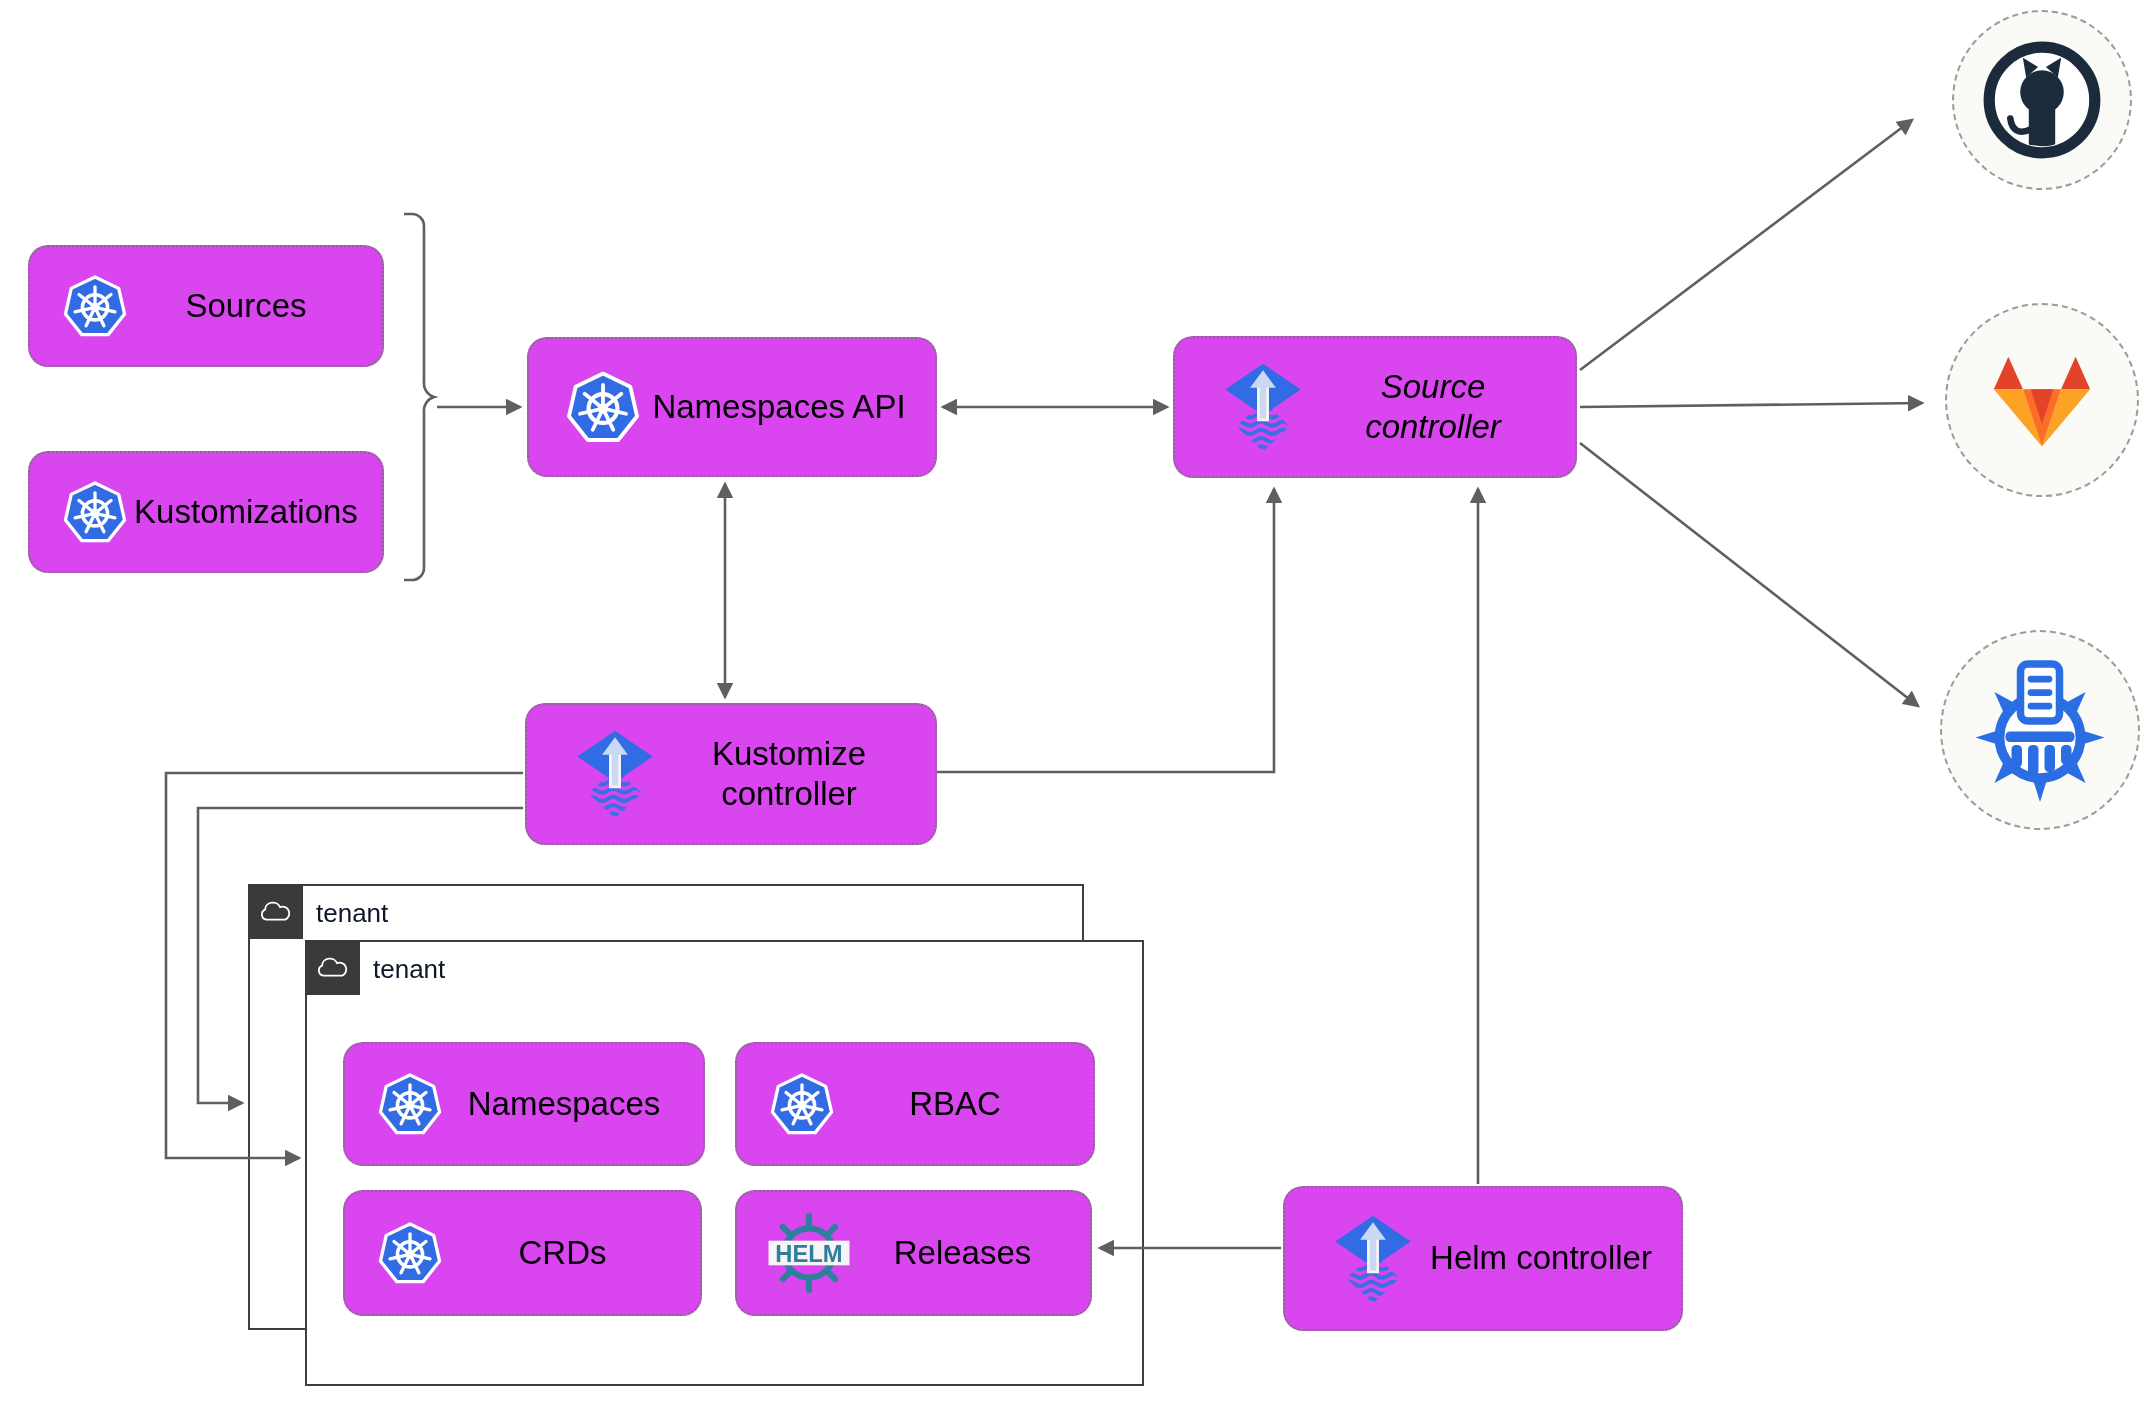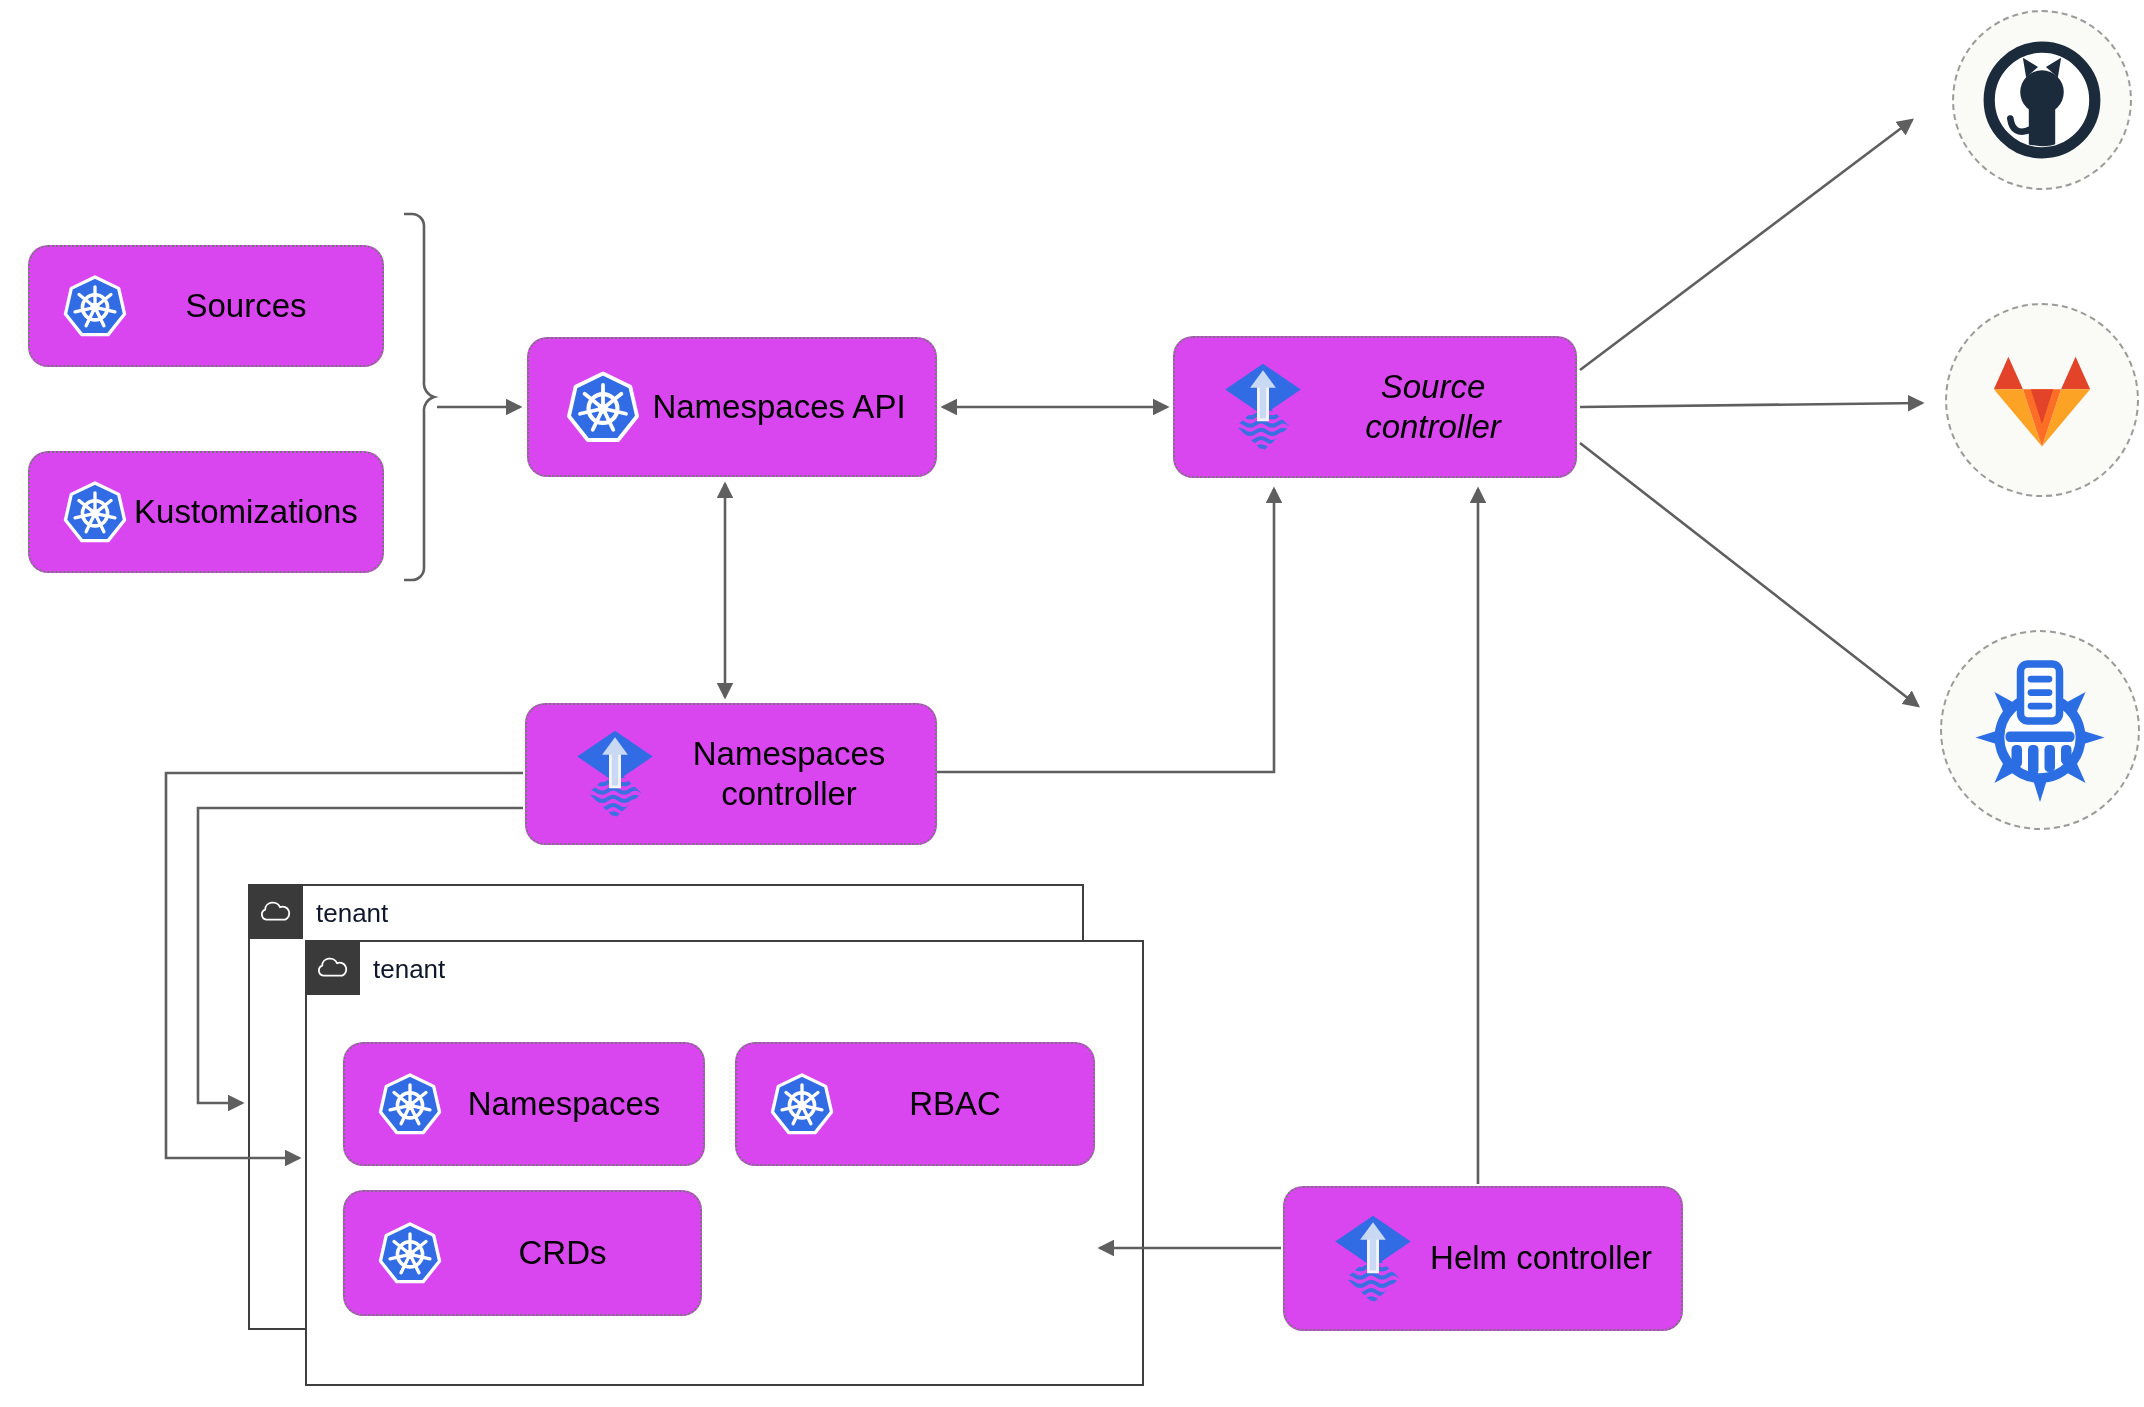--- a/index.html
+++ b/index.html
@@ -177,21 +177,21 @@
     <svg class="icon" width="92" height="104" style="margin-left:24px">
         <use href="#sym-flux"></use>
       </svg>
     <div class="nlabel wrap">Source controller</div>
   </div>
 
   <div class="node layer-front" style="left:525px;top:703px;width:412px;height:142px;">
     <svg class="icon" width="92" height="104" style="margin-left:24px">
         <use href="#sym-flux"></use>
       </svg>
-    <div class="nlabel wrap">Namespaces controller</div>
+    <div class="nlabel wrap">Kustomize controller</div>
   </div>
 
   <div class="node layer-front" style="left:1283px;top:1186px;width:400px;height:145px;">
     <svg class="icon" width="92" height="104" style="margin-left:24px">
         <use href="#sym-flux"></use>
       </svg>
     <div class="nlabel wrap">Helm controller</div>
   </div>
 
   <div class="node layer-top" style="left:343px;top:1042px;width:362px;height:124px;">
@@ -208,20 +208,26 @@
     <div class="nlabel">RBAC</div>
   </div>
 
   <div class="node layer-top" style="left:343px;top:1190px;width:359px;height:126px;">
     <svg class="icon" width="66" height="66" style="margin-left:14px">
         <use href="#sym-k8s"></use>
       </svg>
     <div class="nlabel">CRDs</div>
   </div>
 
+  <div class="node layer-top" style="left:735px;top:1190px;width:357px;height:126px;">
+    <svg class="icon" width="88" height="88" style="margin-left:10px">
+        <use href="#sym-helm"></use>
+      </svg>
+    <div class="nlabel">Releases</div>
+  </div>
 
   <div class="provider layer-front" style="left:1952px;top:10px;width:180px;height:180px;">
     <svg class="icon" width="132" height="132">
         <use href="#sym-github"></use>
       </svg>
   </div>
 
   <div class="provider layer-front" style="left:1945px;top:303px;width:194px;height:194px;">
     <svg class="icon" width="112" height="101">
         <use href="#sym-gitlab"></use>

